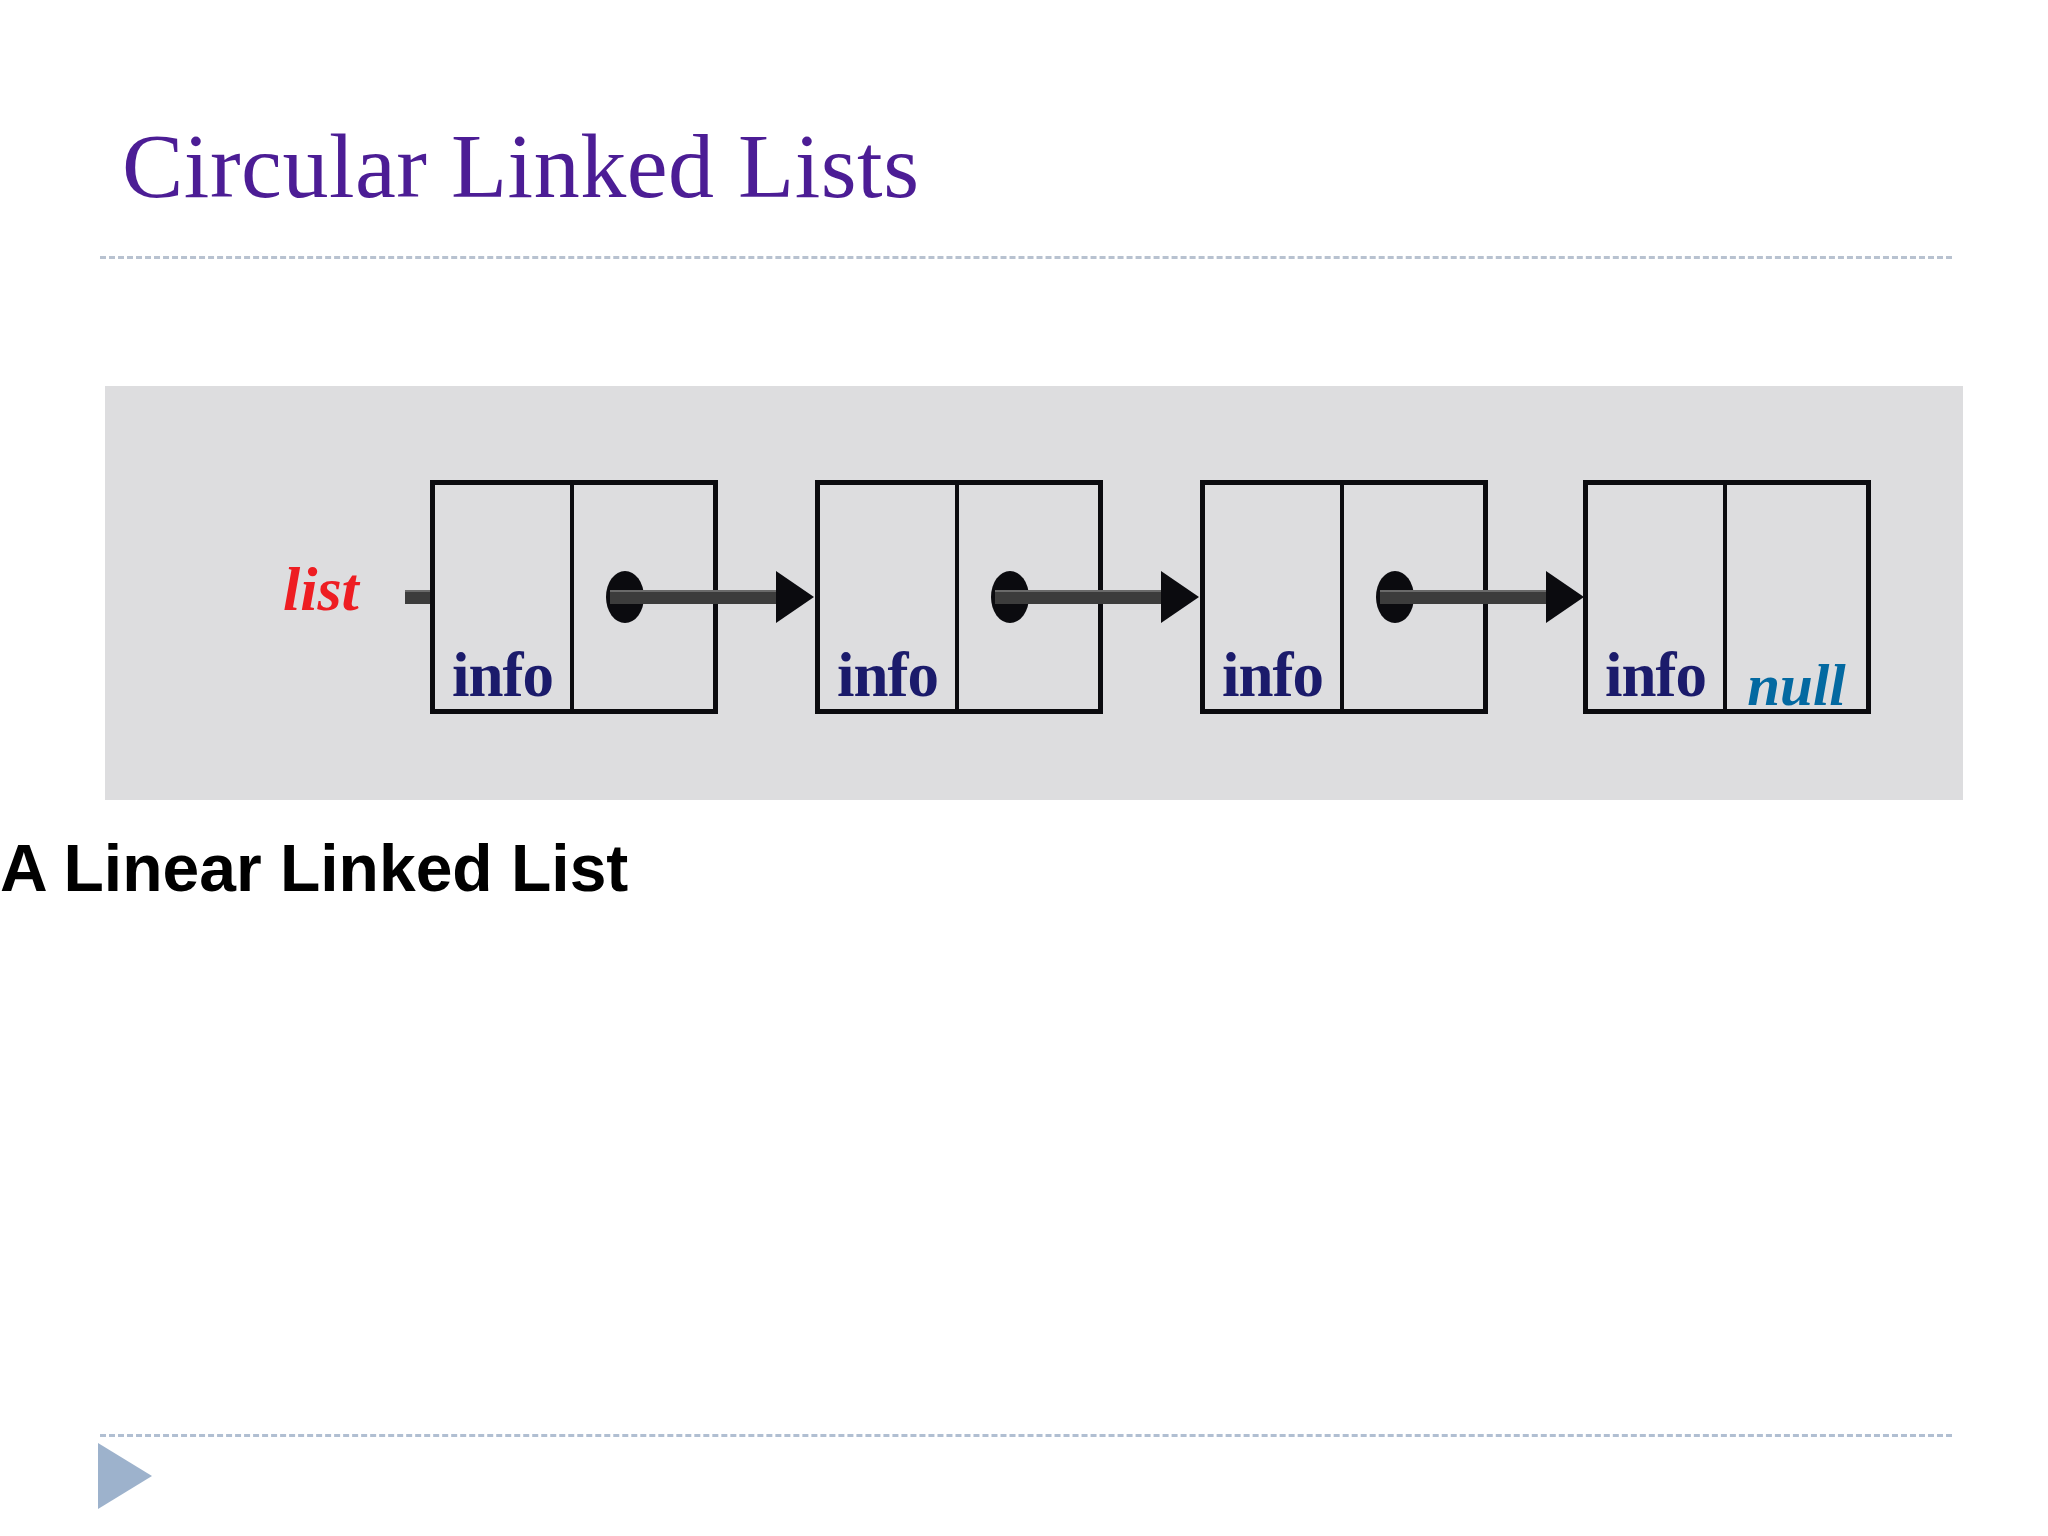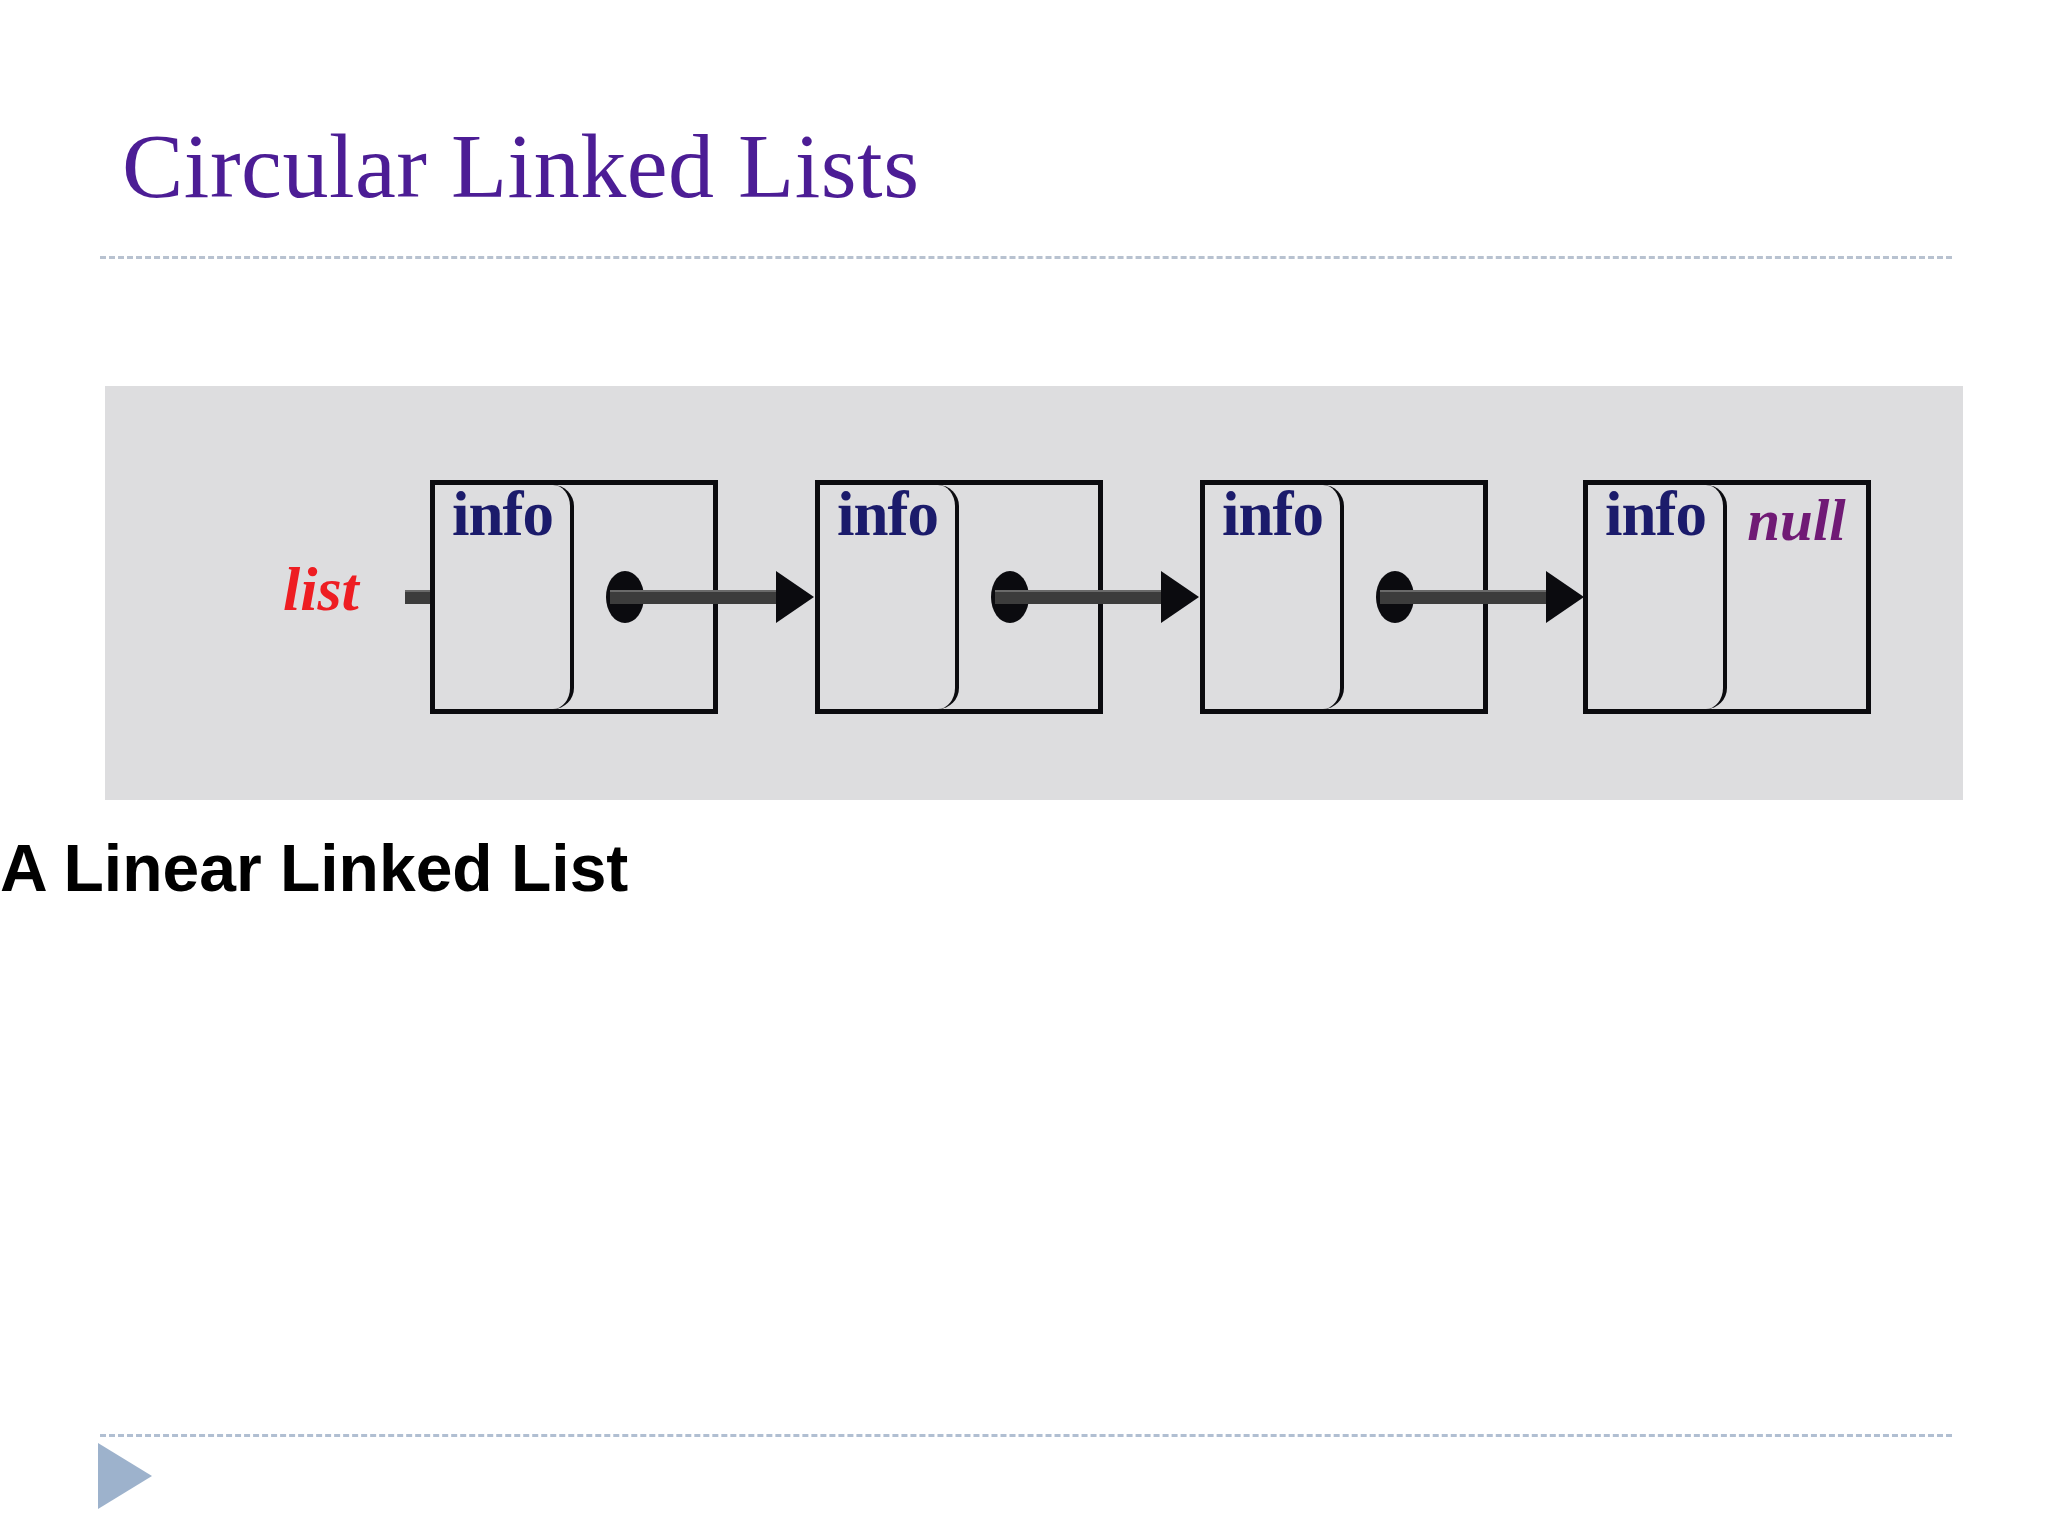--- a/index.html
+++ b/index.html
@@ -79,43 +79,42 @@
     height: 234px;
     box-sizing: border-box;
     border: 5px solid #0b0b0f;
     display: flex;
     background: #dddddf;
   }
   .node-cell {
     position: relative;
     box-sizing: border-box;
     display: flex;
-    align-items: flex-start;
+    align-items: flex-end;
     justify-content: center;
     flex: 1 1 50%;
-    border-radius: 21px;
   }
   .node-cell.info-cell {
     border-right: 4px solid #0b0b0f;
   }
   .info-text {
     font-family: "Liberation Serif", serif;
     font-size: 63px;
     font-weight: 600;
     color: #1b1b6b;
     line-height: 1;
     transform: translateY(-2px);
     letter-spacing: -1px;
   }
   .null-text {
     font-family: "Liberation Serif", serif;
     font-style: italic;
     font-size: 59px;
     font-weight: 700;
-    color: #701a75;
+    color: #0369a1;
     line-height: 1;
     transform: translateY(6px);
     letter-spacing: 0px;
   }
 
   
   .pointer-dot {
     position: absolute;
     left: 32px;
     top: 50%;

